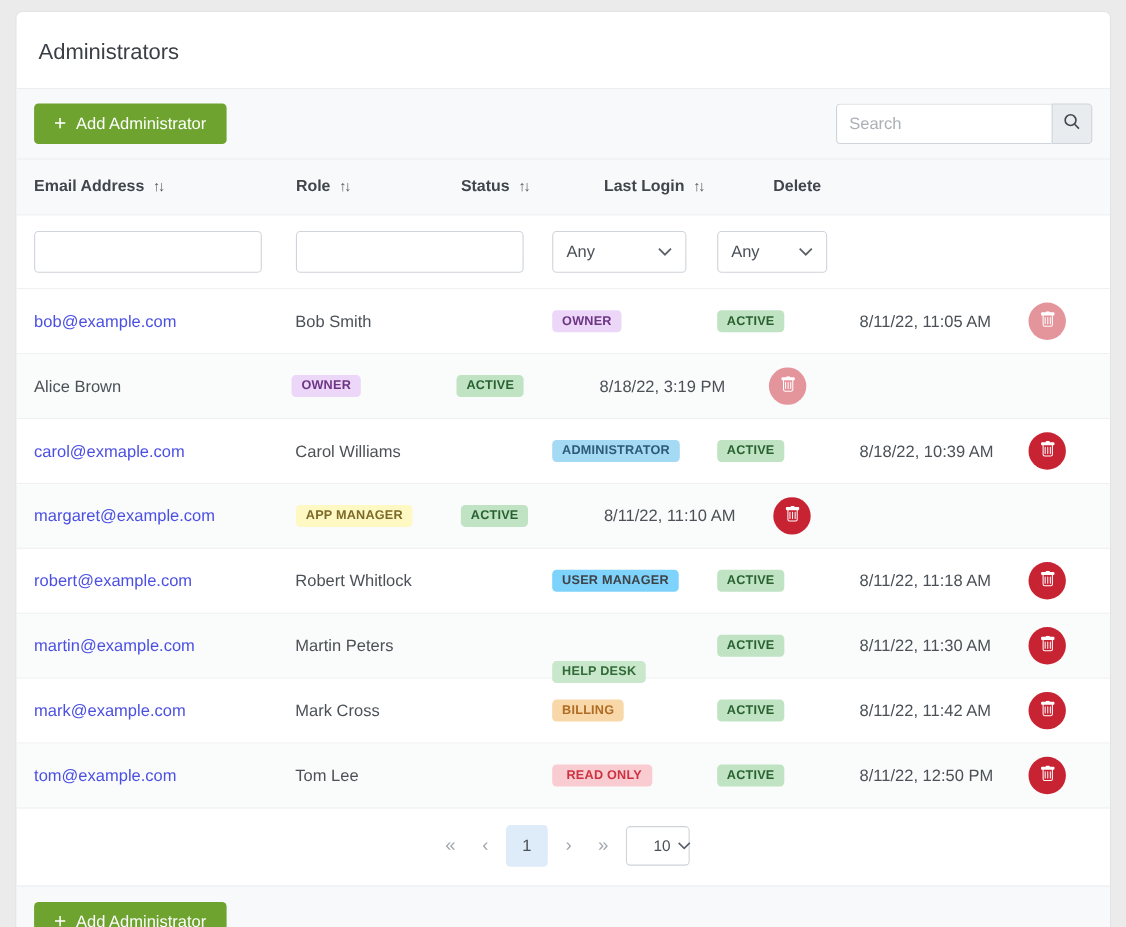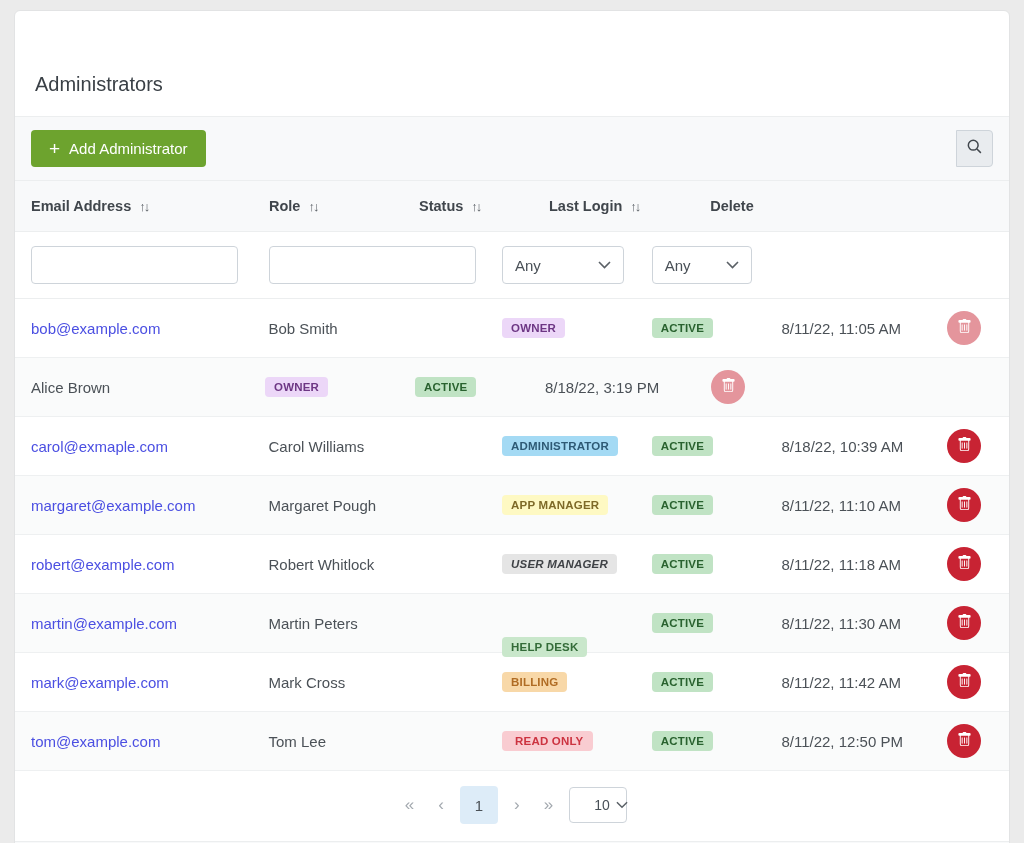--- a/index.html
+++ b/index.html
@@ -14,21 +14,20 @@
     width:996px; margin:10px 14px 0 14px;
     background:#ffffff;
     border:1px solid #e2e3e4;
     border-radius:6px;
     overflow:hidden;
   }
   .page-title {
     font-size:20px; color:#3a4046;
     padding:26px 20px 20px 20px;
     font-weight:400;
-    margin-top:36px;
   }
   
   .toolbar {
     background:#f8f9fa;
     border-top:1px solid #eceeef;
     padding:13px 16px;
     display:flex; justify-content:space-between; align-items:center;
   }
   .btn-add {
     background:#6da32e; color:#ffffff;
@@ -62,21 +61,21 @@
     background:#f8f9fa;
     border-top:1px solid #eceeef; border-bottom:1px solid #eceeef;
     padding:17px 16px;
     font-weight:bold; font-size:14.5px; color:#40464c;
   }
   .col-email { width:238px; }
   .col-name  { width:234px; }
   .col-role  { width:150px; }
   .col-status{ width:130px; }
   .col-login { width:154px; }
-  .col-delete{ width:58px; text-align:center; }
+  .col-delete{ width:58px; }
   .sort { color:#565c62; font-size:13px; margin-left:8px; letter-spacing:-2px; }
   .filter-row {
     display:flex; align-items:flex-end;
     padding:14px 16px;
     background:#ffffff;
     border-bottom:1px solid #eceeef;
   }
   .filter-row input {
     width:207px; height:38px;
     border:1px solid #ced4da; border-radius:4px;
@@ -146,20 +145,21 @@
 <div class="card">
 
   <div class="page-title">Administrators</div>
 
   <div class="toolbar">
     <button class="btn-add">
       <span class="plus">+</span>
       <span>Add Administrator</span>
     </button>
     <div class="search-group">
+      <input type="text" placeholder="Search" style="">
       <div class="search-btn">
         <span>
           <svg width="17" height="17" viewBox="0 0 16 16" fill="none" stroke="#41474d" stroke-width="1.4">
             <circle cx="6.8" cy="6.8" r="4.6"></circle>
             <line x1="10.3" y1="10.3" x2="14" y2="14"></line>
           </svg>
         </span>
       </div>
     </div>
   </div>
@@ -237,35 +237,34 @@
         <div class="col-login">8/18/22, 10:39 AM</div>
         <div class="col-delete"><button class="del-btn" style="background: rgb(200, 35, 51);">
             <span><svg width="15" height="15" viewBox="0 0 16 16" fill="#ffffff">
                 <path d="M5.5 5.5A.5.5 0 0 1 6 6v6a.5.5 0 0 1-1 0V6a.5.5 0 0 1 .5-.5zm2.5 0a.5.5 0 0 1 .5.5v6a.5.5 0 0 1-1 0V6a.5.5 0 0 1 .5-.5zm3 .5a.5.5 0 0 0-1 0v6a.5.5 0 0 0 1 0V6z"></path>
                 <path d="M14.5 3a1 1 0 0 1-1 1H13v9a2 2 0 0 1-2 2H5a2 2 0 0 1-2-2V4h-.5a1 1 0 0 1-1-1V2a1 1 0 0 1 1-1H6a1 1 0 0 1 1-1h2a1 1 0 0 1 1 1h3.5a1 1 0 0 1 1 1v1zM4.118 4 4 4.059V13a1 1 0 0 0 1 1h6a1 1 0 0 0 1-1V4.059L11.882 4H4.118zM2.5 3V2h11v1h-11z"></path>
               </svg></span>
           </button></div>
       </div>
       <div class="row">
         <div class="col-email"><a class="email-link" style="color: rgb(75, 79, 226);">margaret@example.com</a></div>
-        <div class="col-name">Margaret Pough</div>
         <div class="col-role"><span class="badge" style="background: #fef9c3; color: rgb(126, 106, 40);">APP MANAGER</span></div>
         <div class="col-status"><span class="badge" style="background: rgb(192, 227, 196); color: rgb(41, 98, 47);">ACTIVE</span></div>
         <div class="col-login">8/11/22, 11:10 AM</div>
         <div class="col-delete"><button class="del-btn" style="background: rgb(200, 35, 51);">
             <span><svg width="15" height="15" viewBox="0 0 16 16" fill="#ffffff">
                 <path d="M5.5 5.5A.5.5 0 0 1 6 6v6a.5.5 0 0 1-1 0V6a.5.5 0 0 1 .5-.5zm2.5 0a.5.5 0 0 1 .5.5v6a.5.5 0 0 1-1 0V6a.5.5 0 0 1 .5-.5zm3 .5a.5.5 0 0 0-1 0v6a.5.5 0 0 0 1 0V6z"></path>
                 <path d="M14.5 3a1 1 0 0 1-1 1H13v9a2 2 0 0 1-2 2H5a2 2 0 0 1-2-2V4h-.5a1 1 0 0 1-1-1V2a1 1 0 0 1 1-1H6a1 1 0 0 1 1-1h2a1 1 0 0 1 1 1h3.5a1 1 0 0 1 1 1v1zM4.118 4 4 4.059V13a1 1 0 0 0 1 1h6a1 1 0 0 0 1-1V4.059L11.882 4H4.118zM2.5 3V2h11v1h-11z"></path>
               </svg></span>
           </button></div>
       </div>
       <div class="row">
         <div class="col-email"><a class="email-link" style="color: rgb(75, 79, 226);">robert@example.com</a></div>
         <div class="col-name">Robert Whitlock</div>
-        <div class="col-role"><span class="badge" style="background: #e5e5e5; color: rgb(63, 66, 70); font-style: italic;">USER MANAGER</span></div>
+        <div class="col-role"><span class="badge" style="background: #7dd3fc; color: rgb(63, 66, 70);">USER MANAGER</span></div>
         <div class="col-status"><span class="badge" style="background: rgb(192, 227, 196); color: rgb(41, 98, 47);">ACTIVE</span></div>
         <div class="col-login">8/11/22, 11:18 AM</div>
         <div class="col-delete"><button class="del-btn" style="background: rgb(200, 35, 51);">
             <span><svg width="15" height="15" viewBox="0 0 16 16" fill="#ffffff">
                 <path d="M5.5 5.5A.5.5 0 0 1 6 6v6a.5.5 0 0 1-1 0V6a.5.5 0 0 1 .5-.5zm2.5 0a.5.5 0 0 1 .5.5v6a.5.5 0 0 1-1 0V6a.5.5 0 0 1 .5-.5zm3 .5a.5.5 0 0 0-1 0v6a.5.5 0 0 0 1 0V6z"></path>
                 <path d="M14.5 3a1 1 0 0 1-1 1H13v9a2 2 0 0 1-2 2H5a2 2 0 0 1-2-2V4h-.5a1 1 0 0 1-1-1V2a1 1 0 0 1 1-1H6a1 1 0 0 1 1-1h2a1 1 0 0 1 1 1h3.5a1 1 0 0 1 1 1v1zM4.118 4 4 4.059V13a1 1 0 0 0 1 1h6a1 1 0 0 0 1-1V4.059L11.882 4H4.118zM2.5 3V2h11v1h-11z"></path>
               </svg></span>
           </button></div>
       </div>
       <div class="row">

